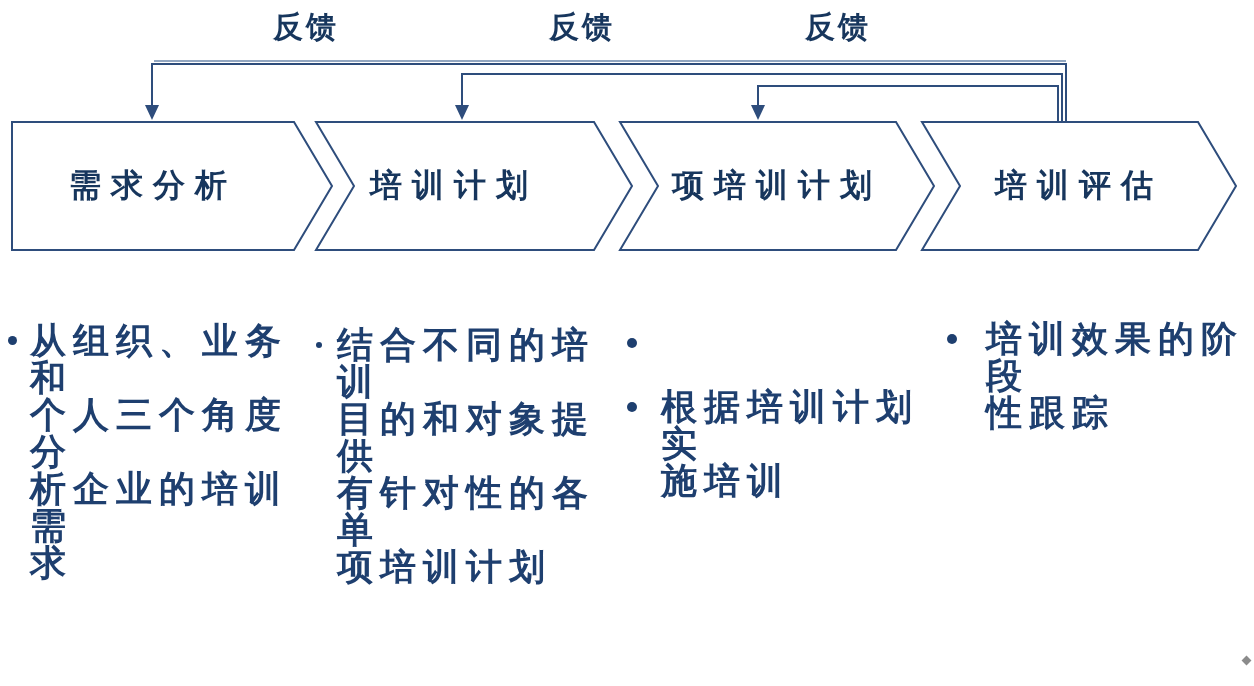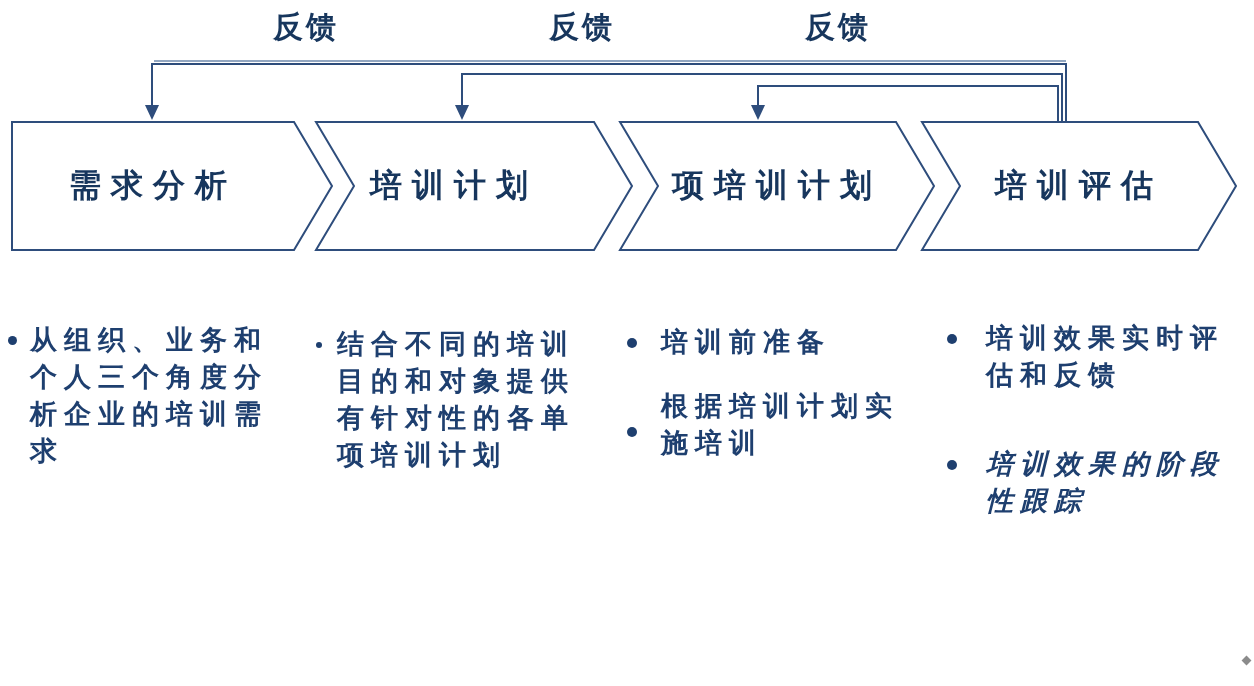--- a/index.html
+++ b/index.html
@@ -31,28 +31,28 @@
     position:absolute;top:122px;height:128px;
     display:flex;align-items:center;justify-content:center;
     font-size:32px;font-weight:bold;color:var(--navy-text);letter-spacing:10px;
     white-space:nowrap;
     font-family:Liberation Serif, serif;
   }
   .stage-label-1{left:12px;width:282px;}
   .stage-label-2{left:334px;width:240px;}
   .stage-label-3{left:658px;width:238px;}
   .stage-label-4{left:960px;width:238px;}
-  .col{position:absolute;color:var(--navy-body);font-weight:bold;font-size:27px;line-height:37px;letter-spacing:7px;}
+  .col{position:absolute;color:var(--navy-body);font-weight:bold;font-size:36px;line-height:37px;letter-spacing:7px;}
   .col-1{left:8px;top:322px;width:305px;}
   .col-2{left:316px;top:326px;width:300px;}
   .col-3{left:622px;top:324px;width:310px;}
   .col-4{left:940px;top:320px;width:314px;}
   .bullet-item{display:flex;align-items:flex-start;}
   .col-2 .bullet-item + .bullet-item{justify-content:space-between;}
-  .col-3 .bullet-item + .bullet-item{margin-top:27px;align-items:center;}
+  .col-3 .bullet-item + .bullet-item{margin-top:40px;}
   .col-4 .bullet-item + .bullet-item{margin-top:52px;font-style:italic;}
   .dot{flex:0 0 auto;background:var(--navy-body);border-radius:50%;width:9px;height:9px;margin-top:14px;}
   .col-1 .dot{margin-right:13px;}
   .col-2 .dot{margin-right:12px;}
   .col-3 .dot{width:10px;height:10px;margin-left:5px;margin-right:24px;}
   .col-4 .dot{width:10px;height:10px;margin-left:7px;margin-right:29px;}
   .col-2 .dot-small{width:6px;height:6px;margin-top:16px;margin-right:15px;}
   .bullet-text{white-space:pre-line;}
   .corner-mark{
     position:absolute;left:1243px;top:657px;width:7px;height:7px;
@@ -103,35 +103,29 @@
     <span class="bullet-text">结合不同的培训
 目的和对象提供
 有针对性的各单
 项培训计划</span>
   </div>
 </div>
 
 <div class="col col-3">
   <div class="bullet-item">
     <span class="dot"></span>
-    <span class="bullet-text">培训前准备</span>
   </div>
   <div class="bullet-item">
     <span class="dot"></span>
     <span class="bullet-text">根据培训计划实
 施培训</span>
   </div>
 </div>
 
 <div class="col col-4">
   <div class="bullet-item">
     <span class="dot"></span>
-    <span class="bullet-text">培训效果实时评
-估和反馈</span>
-  </div>
-  <div class="bullet-item">
-    <span class="dot"></span>
     <span class="bullet-text">培训效果的阶段
 性跟踪</span>
   </div>
 </div>
 
 <div class="corner-mark"></div>
 
 </body></html>

